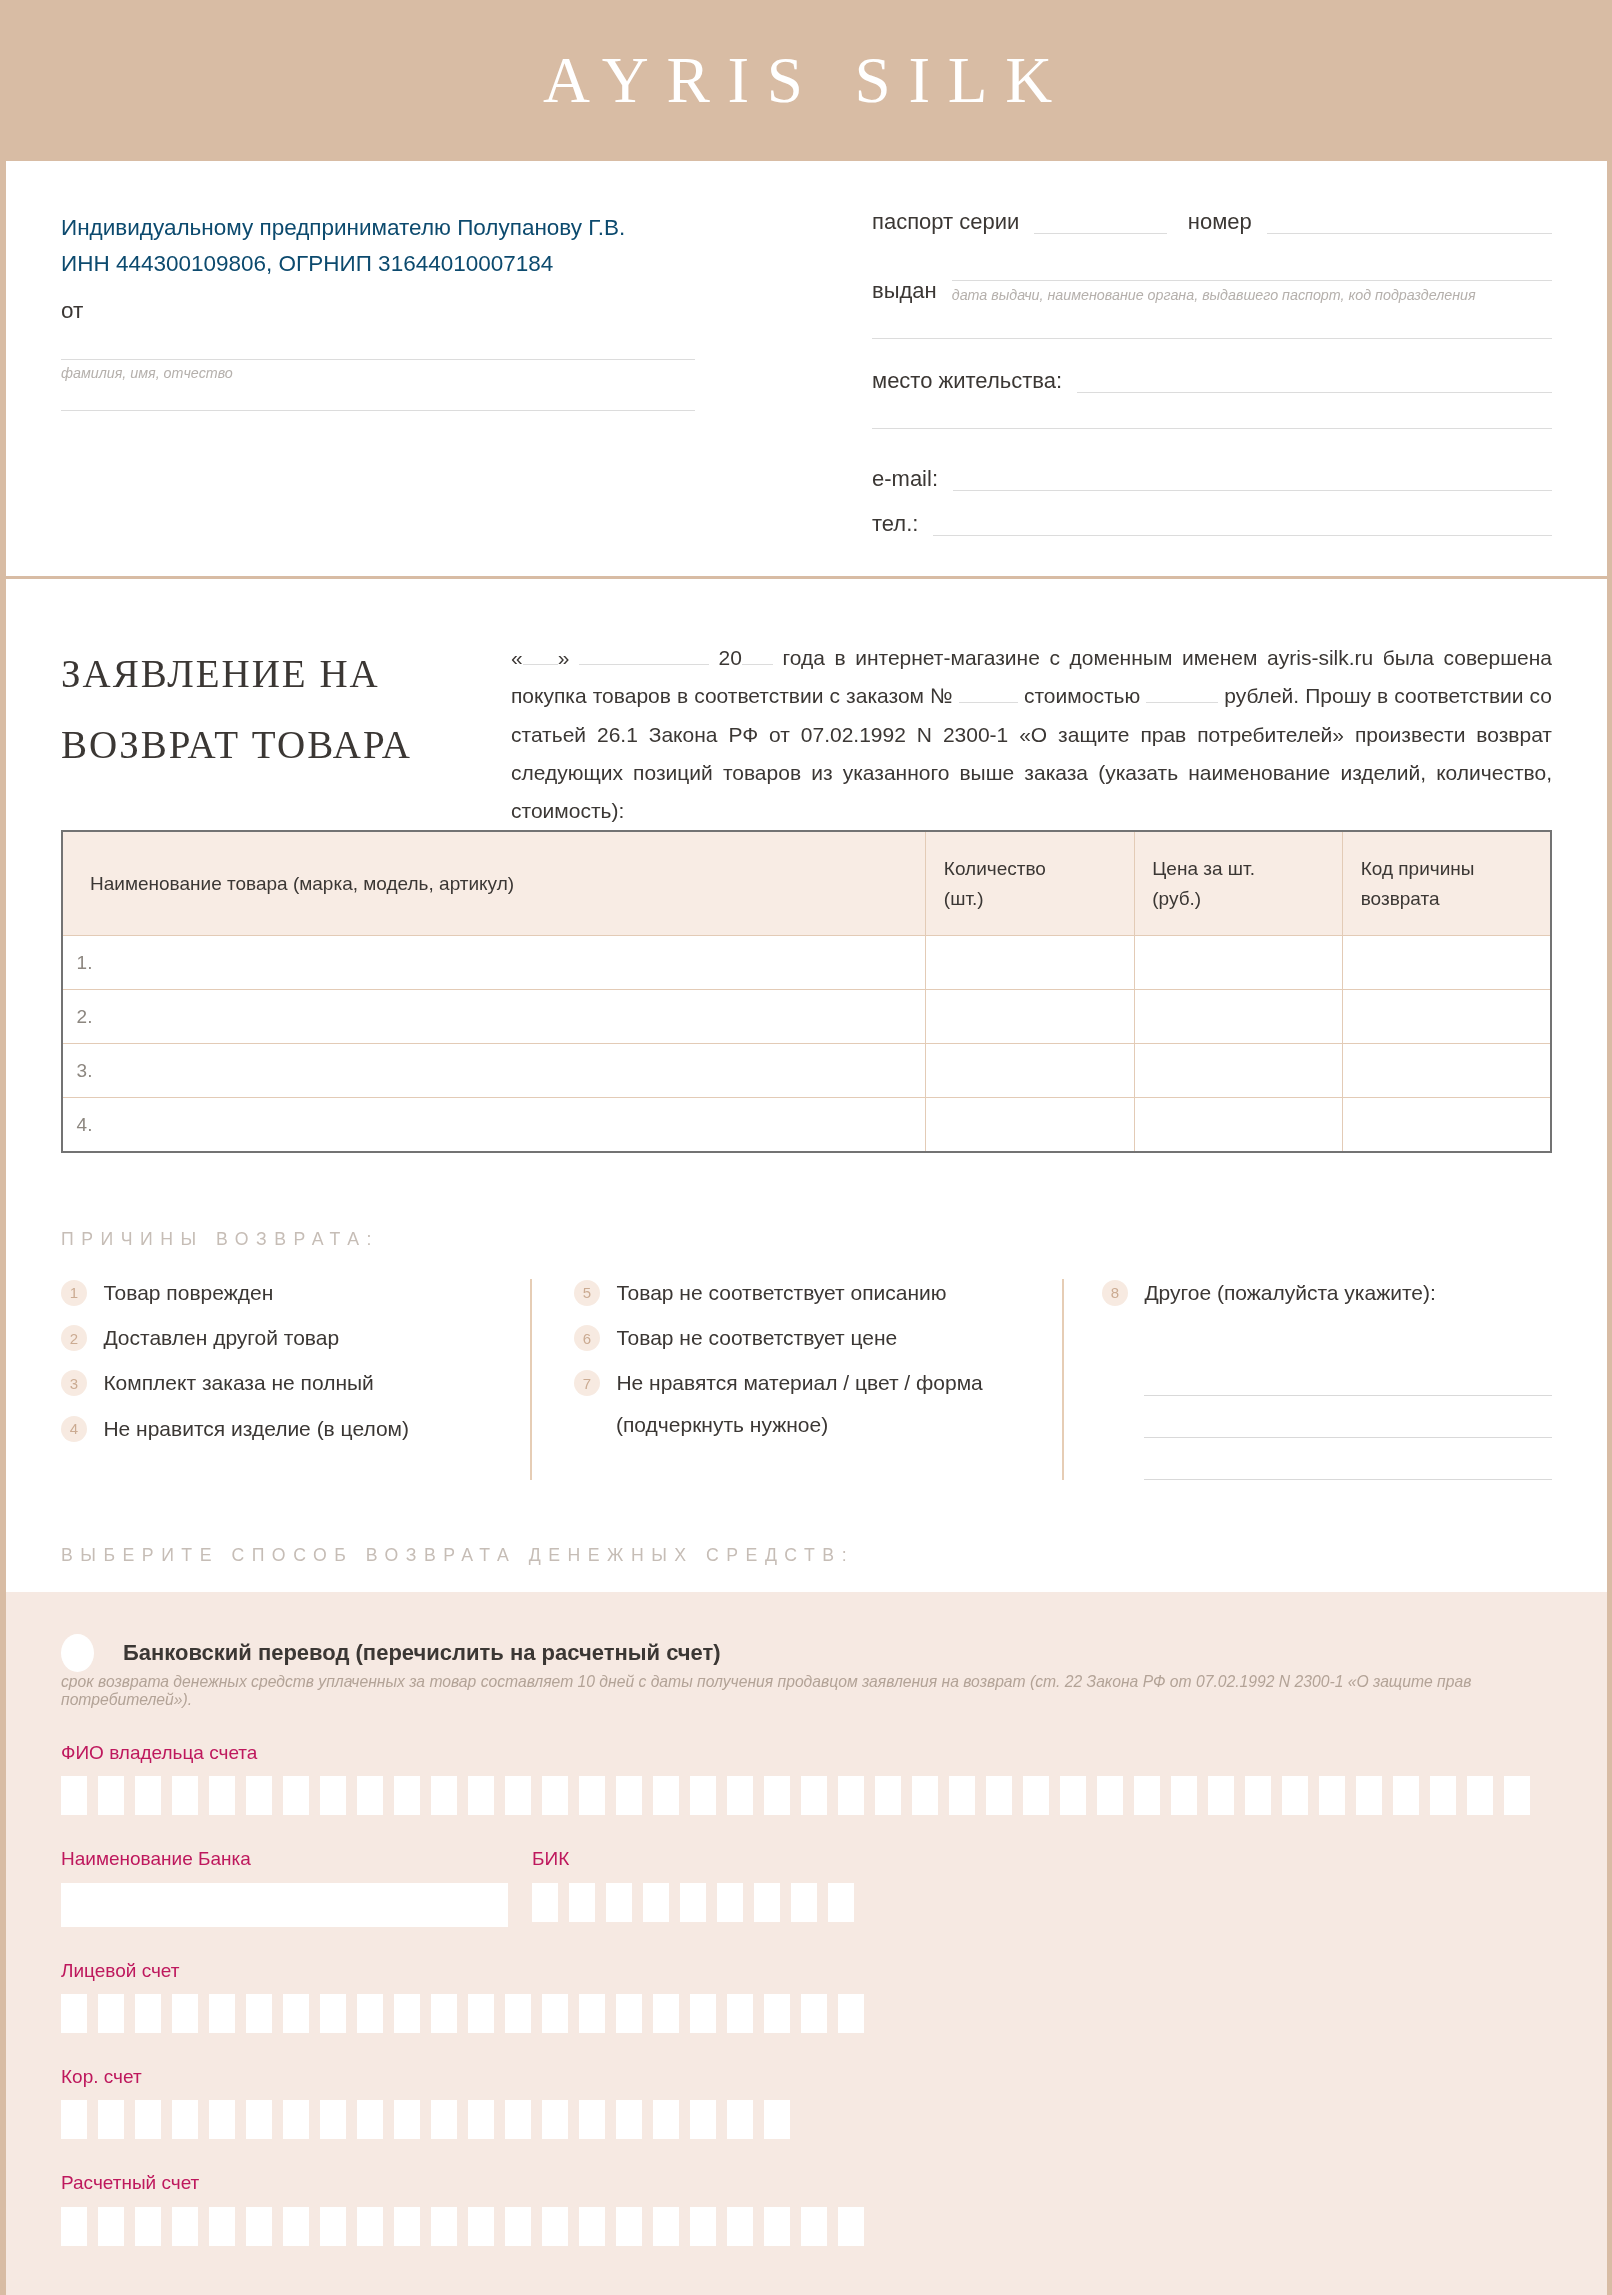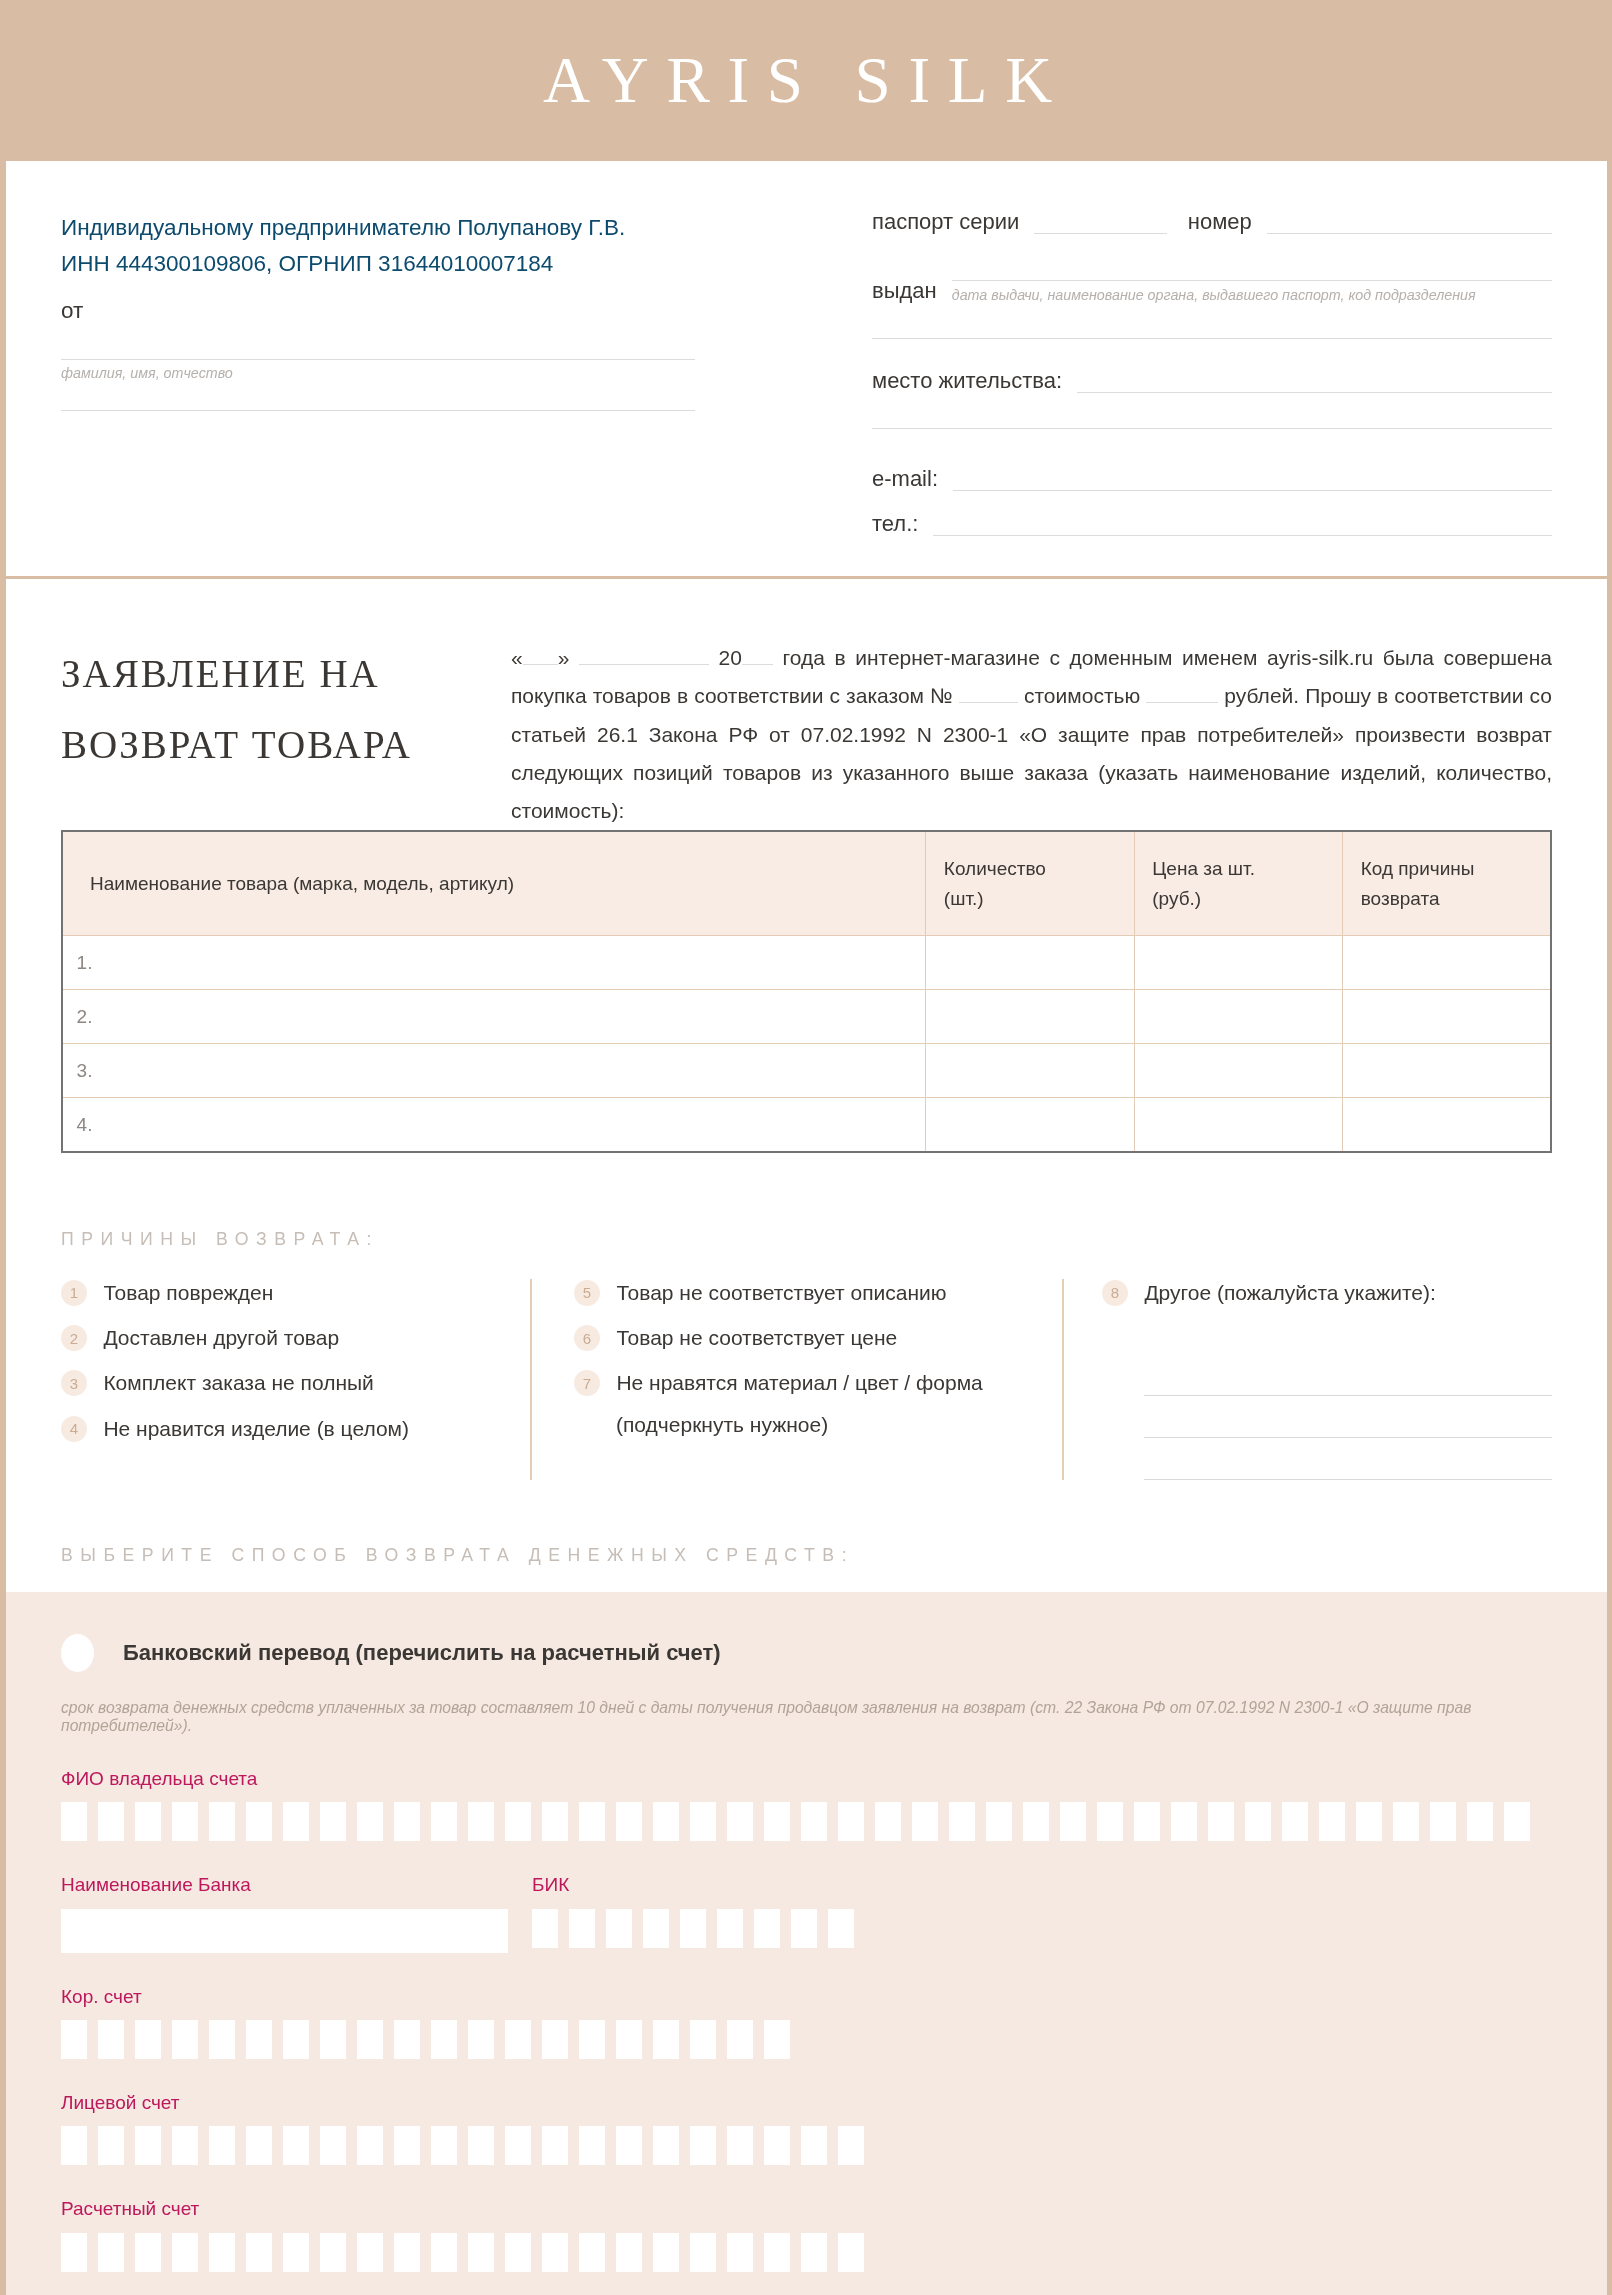--- a/index.html
+++ b/index.html
@@ -57,21 +57,21 @@
   .rnum{width:26px;height:26px;border-radius:50%;background:#f7eae1;color:#cbab92;font-size:15px;
     display:flex;align-items:center;justify-content:center;flex:none;}
   .reason-note{padding-left:42px;font-size:21px;margin-top:-2.7px;}
   .other-line{margin-left:42px;border-bottom:1.4px solid #d9d9d9;height:41px;}
   
   .refund-heading{margin-top:65px;}
   .panel{background:#f6e9e2;margin:26px -55px 0 -55px;padding:42px 55px 53px 55px;}
   .radio-row{display:flex;align-items:center;gap:29px;font-weight:bold;}
   .radio{width:33px;height:38px;border-radius:50%;background:#ffffff;flex:none;}
   .radio-label{font-size:22px;}
-  .panel-note{font-style:italic;font-size:15.7px;color:#b3a397;margin-top:27px;}
+  .panel-note{font-style:italic;font-size:15.7px;color:#b3a397;margin-top:1px;}
   .fgroup{margin-top:33px;}
   .flabel{font-size:19px;margin-bottom:12.3px;color:#be185d;}
   .cells{display:flex;gap:11px;}
   .cell{width:26px;height:39px;background:#ffffff;flex:none;}
   .bank-row{display:flex;}
   .bank-name-group{width:447px;flex:none;margin-right:24px;}
   .bank-box{height:44px;background:#ffffff;}
 </style>
 </head>
 <body>
@@ -301,50 +301,50 @@
               <span class="cell"></span>
               <span class="cell"></span>
               <span class="cell"></span>
               <span class="cell"></span>
               <span class="cell"></span>
             </div>
         </div>
       </div>
 
       <div class="fgroup">
+        <div class="flabel">Лицевой счет</div>
+        <div class="cells">
+            <span class="cell"></span>
+            <span class="cell"></span>
+            <span class="cell"></span>
+            <span class="cell"></span>
+            <span class="cell"></span>
+            <span class="cell"></span>
+            <span class="cell"></span>
+            <span class="cell"></span>
+            <span class="cell"></span>
+            <span class="cell"></span>
+            <span class="cell"></span>
+            <span class="cell"></span>
+            <span class="cell"></span>
+            <span class="cell"></span>
+            <span class="cell"></span>
+            <span class="cell"></span>
+            <span class="cell"></span>
+            <span class="cell"></span>
+            <span class="cell"></span>
+            <span class="cell"></span>
+            <span class="cell"></span>
+            <span class="cell"></span>
+          </div>
+      </div>
+
+      <div class="fgroup">
         <div class="flabel">Кор. счет</div>
         <div class="cells">
-            <span class="cell"></span>
-            <span class="cell"></span>
-            <span class="cell"></span>
-            <span class="cell"></span>
-            <span class="cell"></span>
-            <span class="cell"></span>
-            <span class="cell"></span>
-            <span class="cell"></span>
-            <span class="cell"></span>
-            <span class="cell"></span>
-            <span class="cell"></span>
-            <span class="cell"></span>
-            <span class="cell"></span>
-            <span class="cell"></span>
-            <span class="cell"></span>
-            <span class="cell"></span>
-            <span class="cell"></span>
-            <span class="cell"></span>
-            <span class="cell"></span>
-            <span class="cell"></span>
-          </div>
-      </div>
-
-      <div class="fgroup">
-        <div class="flabel">Лицевой счет</div>
-        <div class="cells">
-            <span class="cell"></span>
-            <span class="cell"></span>
             <span class="cell"></span>
             <span class="cell"></span>
             <span class="cell"></span>
             <span class="cell"></span>
             <span class="cell"></span>
             <span class="cell"></span>
             <span class="cell"></span>
             <span class="cell"></span>
             <span class="cell"></span>
             <span class="cell"></span>

